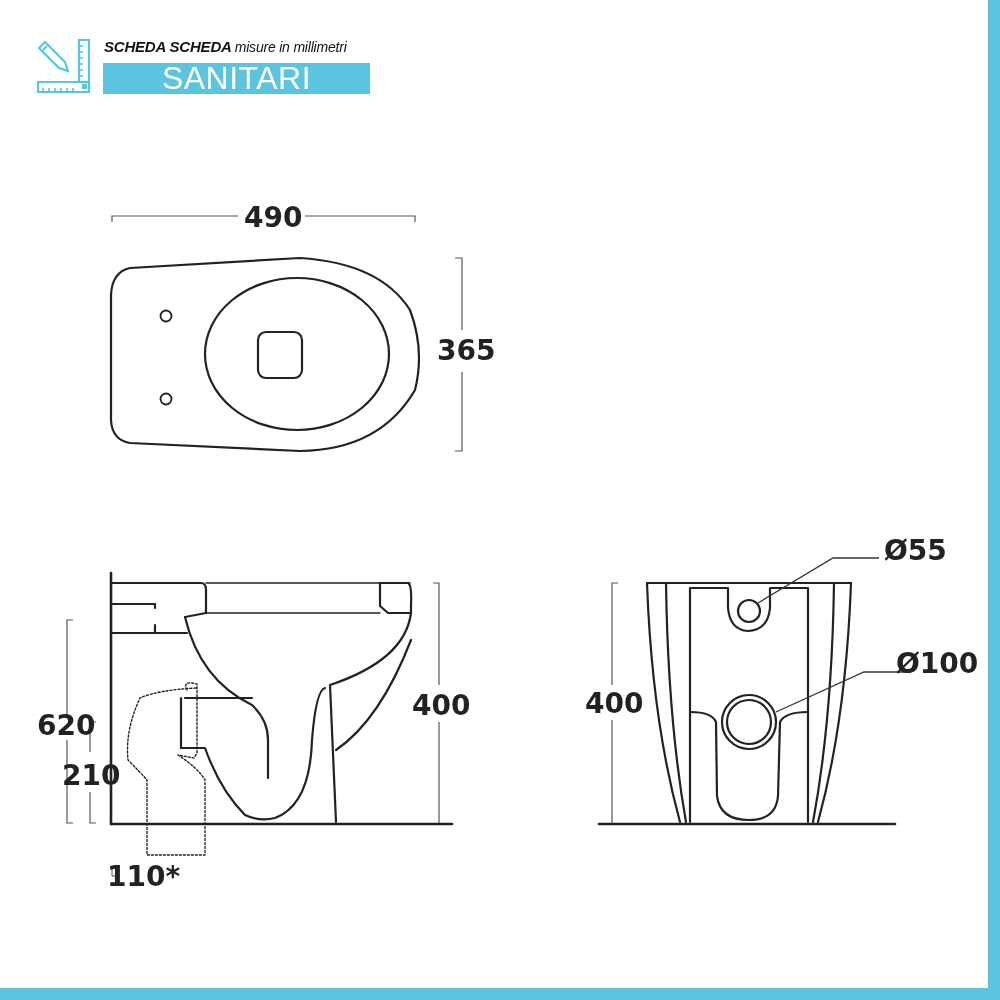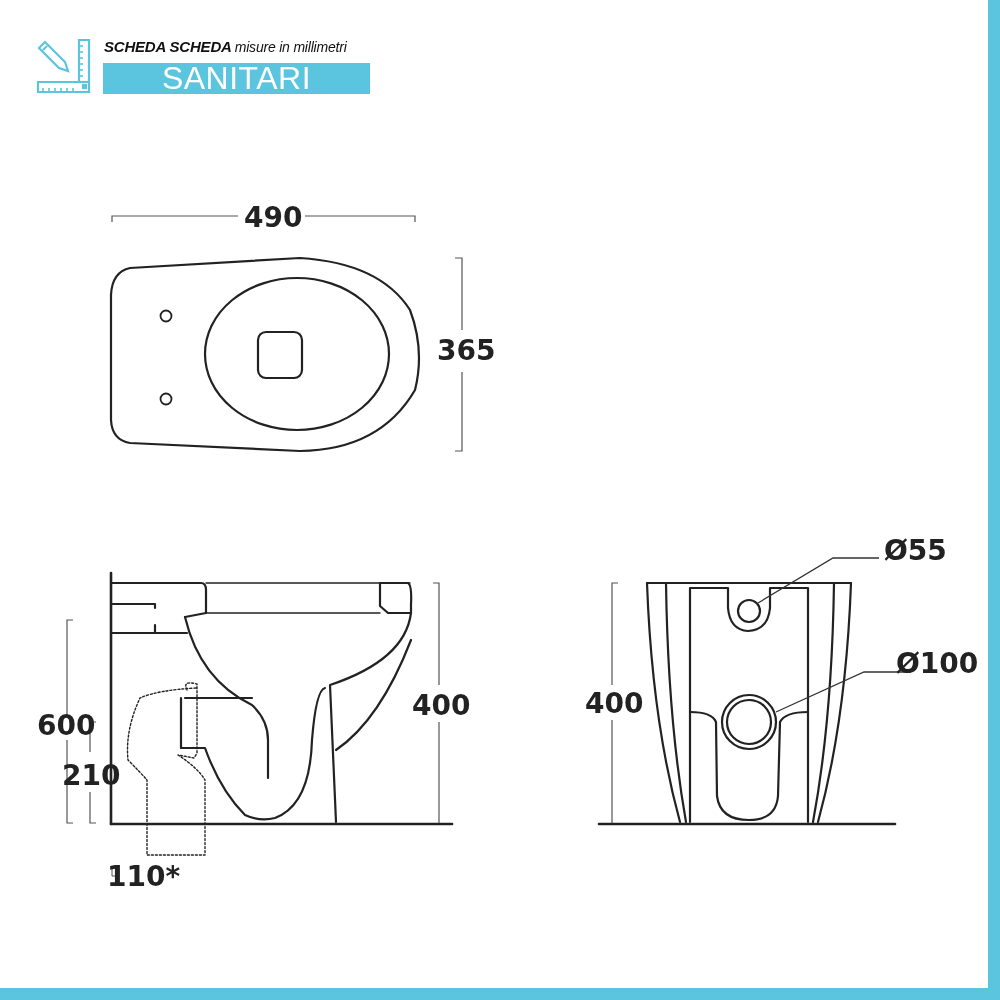--- a/index.html
+++ b/index.html
@@ -138,20 +138,20 @@
     <path d="M612 720 L612 823"></path>
 
     <path d="M879 558 L833 558 L758 603" stroke="#333" stroke-width="1.3"></path>
     <path d="M911 672 L864 672 L776 712" stroke="#333" stroke-width="1.3"></path>
   </g>
 </svg>
 
 <div class="dim" style="left:244px; top:204px;">490</div>
 <div class="dim" style="left:437px; top:329px;margin-top:8px;">365</div>
 
-<div class="dim" style="left:37px; top:712px;">600</div>
+<div class="dim" style="left:37px; top:712px;">620</div>
 <div class="dim" style="left:62px; top:762px;">210</div>
 <div class="dim" style="left:412px; top:692px;">400</div>
 <div class="dim" style="left:107px; top:863px;">110*</div>
 
 <div class="dim" style="left:585px; top:690px;">400</div>
 <div class="dim" style="left:884px; top:537px;">Ø55</div>
 <div class="dim" style="left:896px; top:650px;">Ø100</div>
 
 </body></html>

